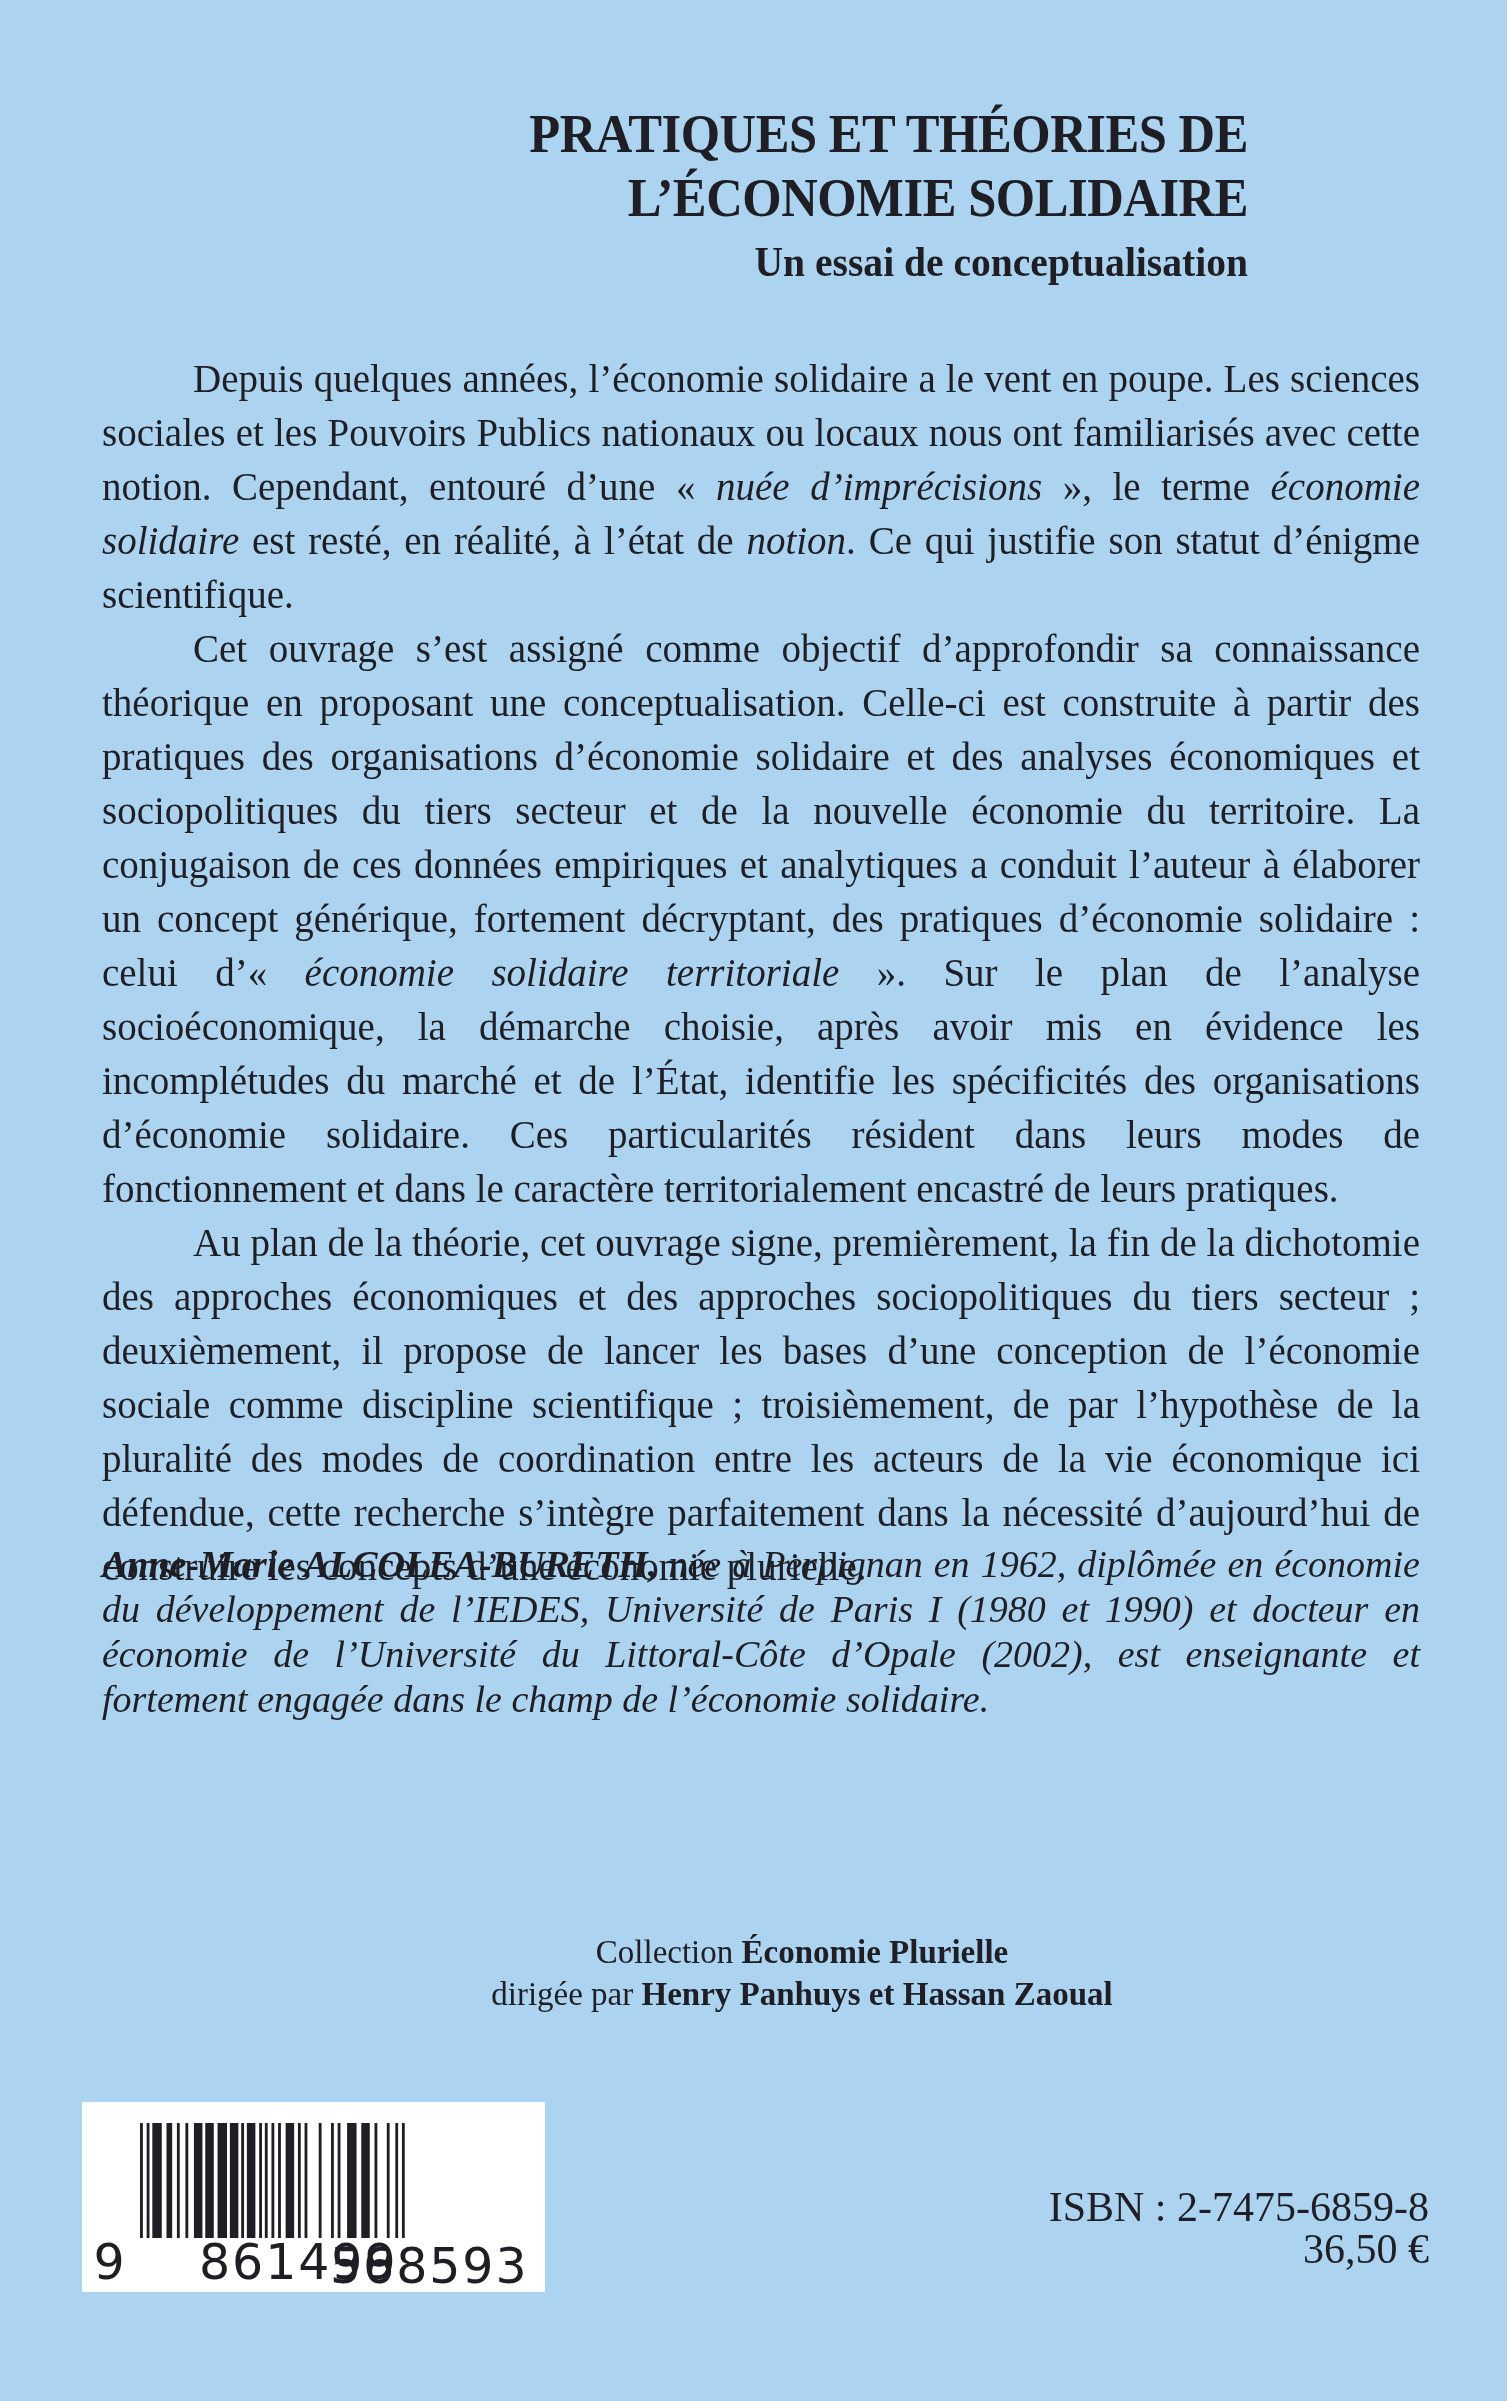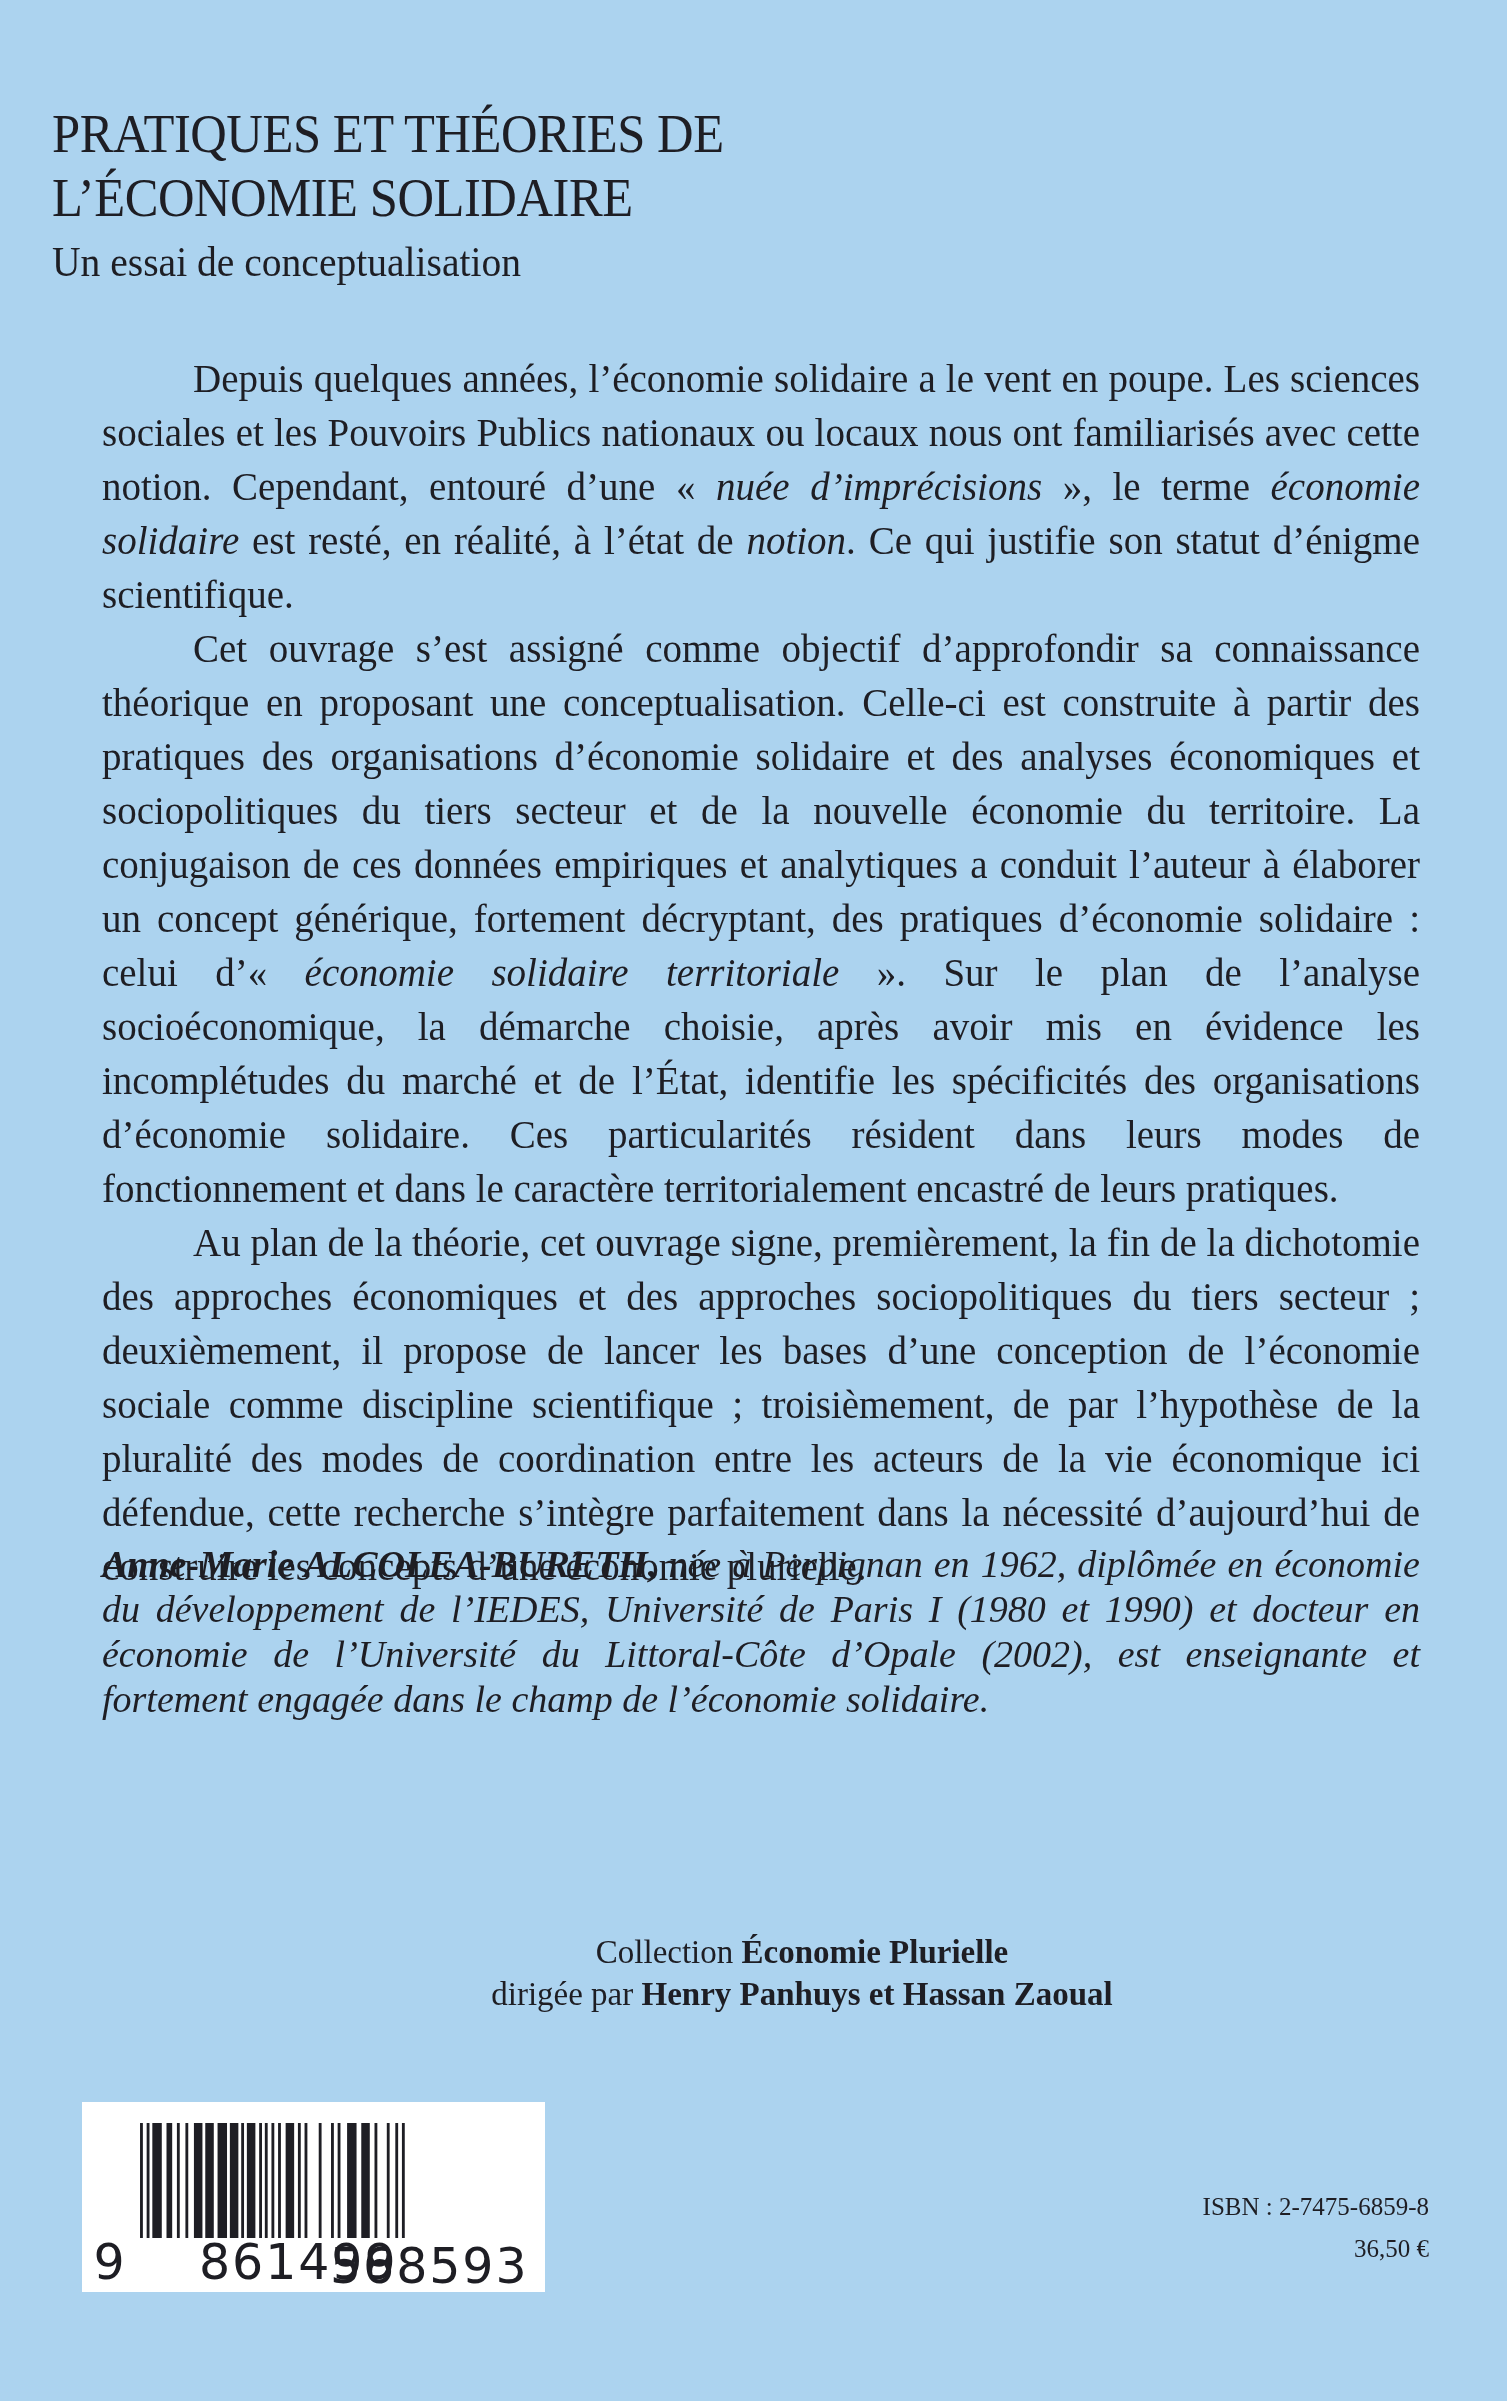--- a/index.html
+++ b/index.html
@@ -6,21 +6,22 @@
     body {
       width: 1508px; height: 2402px;
       background: #acd3ef;
       color: #1e1e24;
       font-family: "Liberation Serif", "DejaVu Serif", serif;
       position: relative;
       overflow: hidden;
     }
     .title-block {
       position: absolute; left: 0; top: 102px; width: 1300px;
-      text-align: left;
+      text-align: right;
+      font-weight: bold;
     }
     .title-line {
       font-size: 55px; line-height: 64px; letter-spacing: -0.5px;
       transform: scaleX(0.92); transform-origin: center;
     }
     .subtitle {
       font-size: 43px; line-height: 64px; margin-top: 0px;
       transform: scaleX(0.92); transform-origin: center;
     }
     .body-text {
@@ -51,21 +52,21 @@
     .barcode-digits {
       position: absolute; left: 0; top: 137px; width: 463px; height: 47px;
       font-family: "DejaVu Sans", sans-serif; font-size: 49px; line-height: 47px;
       letter-spacing: 1.9px; color: #1e1e24;
     }
     .bc-first { position: absolute; left: 11.4px; top: 0; }
     .bc-left { position: absolute; left: 117px; top: 0; }
     .bc-right { position: absolute; left: 248px; top: 4px; }
     .isbn-block {
       position: absolute; right: 79px; top: 2186px;
-      text-align: right; font-size: 25px; line-height: 42px;
+      text-align: right; font-size: 42px; line-height: 42px;
     }
   </style>
 </head>
 <body>
 
 <div class="title-block">
   <div class="title-line">PRATIQUES ET THÉORIES DE</div>
   <div class="title-line">L’ÉCONOMIE SOLIDAIRE</div>
   <div class="subtitle">Un essai de conceptualisation</div>
 </div>

